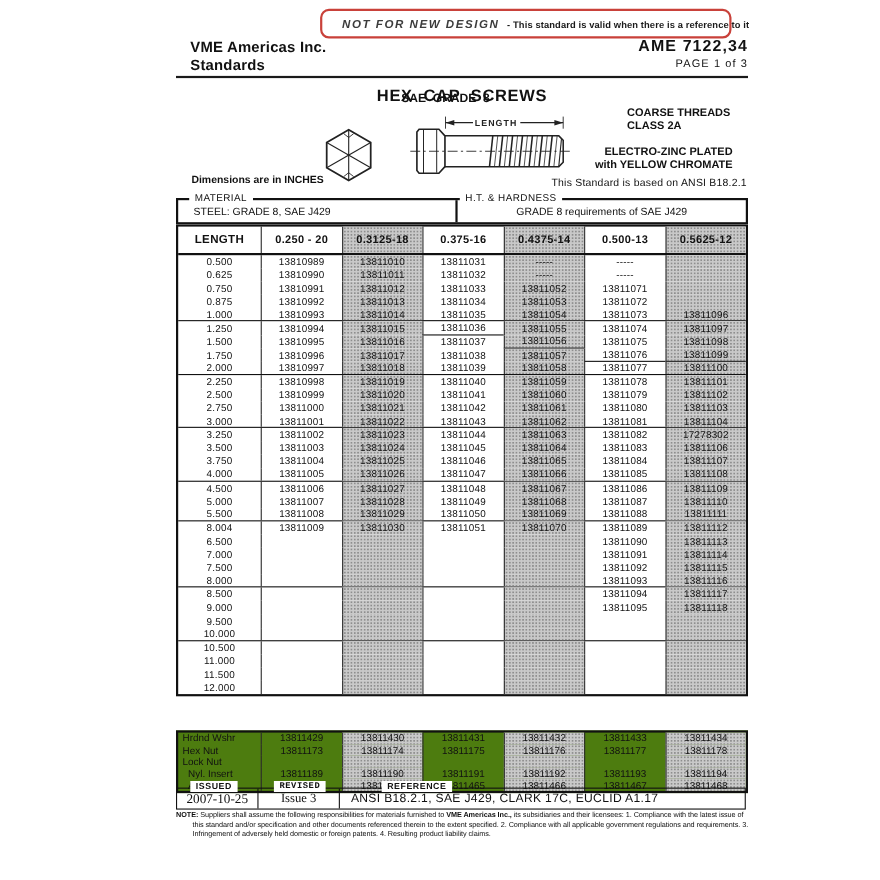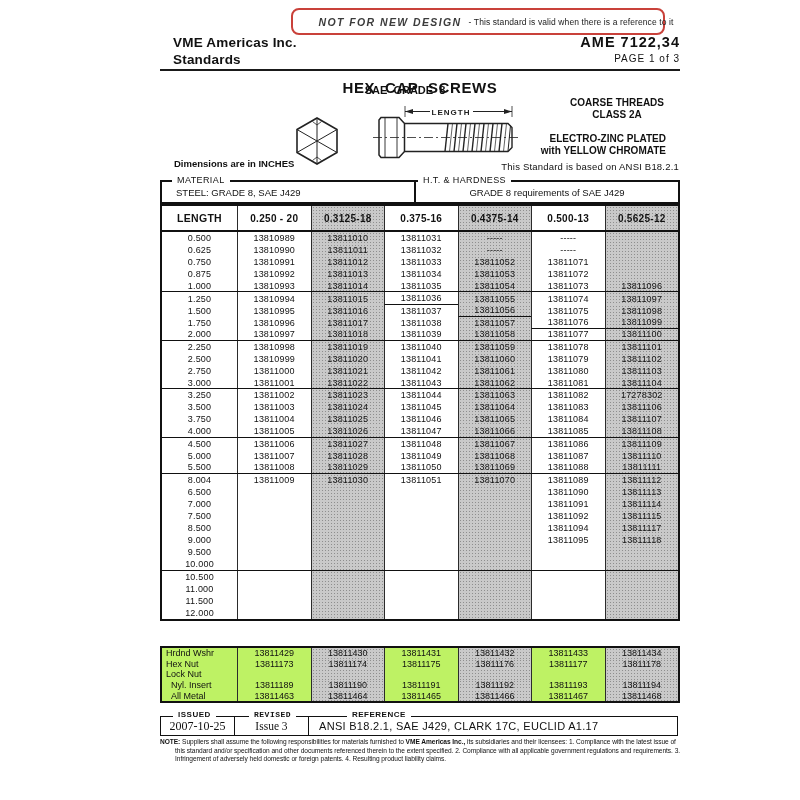--- a/index.html
+++ b/index.html
@@ -4,33 +4,33 @@
 <style>
   html,body{margin:0;padding:0;background:#e8e8e8;}
   #page{position:relative;width:800px;height:800px;background:#ffffff;overflow:hidden;
         font-family:"Liberation Sans", sans-serif;color:#111;}
   .abs{position:absolute;}
 
   
   #banner{left:291px;top:8px;width:370px;height:23px;border:2px solid #c9413a;border-radius:8px;
           display:flex;align-items:center;justify-content:center;background:#fff;white-space:nowrap;}
   #banner .big{font-size:10.5px;font-weight:bold;font-style:italic;letter-spacing:1.4px;color:#3c3c3c;padding-left:36px;}
-  #banner .small{font-size:8.5px;color:#1a1a1a;margin-left:7px;letter-spacing:0.1px;}
+  #banner .small{font-size:8.5px;color:#1a1a1a;margin-left:7px;letter-spacing:0.1px;font-weight:bold;}
 
   
   #company{left:173px;top:34px;font-size:13.5px;font-weight:bold;line-height:17px;letter-spacing:0.2px;}
   #docnum{right:120px;top:34px;text-align:right;}
   #docnum .n{font-size:14.5px;font-weight:bold;letter-spacing:1px;}
   #docnum .p{font-size:10px;margin-top:3px;letter-spacing:1px;}
   #headrule{left:160px;top:69px;width:520px;height:2px;background:#1a1a1a;}
 
   
   #title{left:280px;top:79px;width:280px;text-align:center;font-size:15px;font-weight:bold;letter-spacing:0.6px;word-spacing:5px;}
   #subtitle{left:330px;top:84px;width:150px;text-align:center;font-size:11px;font-weight:bold;word-spacing:3px;}
-  #coarse{right:136px;top:97px;text-align:center;font-size:10px;font-weight:bold;line-height:12px;}
+  #coarse{right:136px;top:97px;text-align:left;font-size:10px;font-weight:bold;line-height:12px;}
   #plating{right:134px;top:133px;text-align:right;font-size:10px;font-weight:bold;line-height:12px;}
   #dims{left:174px;top:158px;font-size:9.5px;font-weight:bold;}
   #basis{right:121px;top:161px;font-size:9.5px;font-weight:500;letter-spacing:0.2px;}
 
   svg{display:block;}
   .ln{stroke:#222;fill:none;}
 
   
   #matbox{left:160px;top:180px;width:516px;height:20px;border:2px solid #111;display:flex;}
   #matbox .cell1{width:254px;border-right:2px solid #111;display:flex;align-items:center;padding-left:14px;font-size:9.5px;box-sizing:border-box;}
@@ -46,21 +46,21 @@
   .trow.group-end{border-bottom:1.6px solid #111;}
   .mcell{border-left:1px solid #2b2b2b;display:flex;align-items:center;justify-content:center;
          font-size:9px;letter-spacing:0.2px;box-sizing:border-box;overflow:hidden;}
   .mcell:first-child{border-left:none;}
   .mcell.step{border-bottom:1.7px solid #111;}
   .hdr .mcell{font-size:10px;font-weight:bold;letter-spacing:0.3px;}
   .hdr .mcell:first-child{font-size:10.5px;}
   .shaded{background-color:#c9c9c9;background-image:radial-gradient(#8e8e8e 0.6px, rgba(0,0,0,0) 0.75px);background-size:3px 3px;}
 
   
-  #acctable{left:160px;top:646px;width:516px;border:2px solid #111;background:#bef264;}
+  #acctable{left:160px;top:664px;width:516px;border:2px solid #111;background:#4d7c0f;}
   .arow{display:grid;grid-template-columns:75px repeat(6,1fr);height:10.6px;box-sizing:border-box;}
   .acell{border-left:1px solid #2b2b2b;display:flex;align-items:center;justify-content:center;font-size:9px;box-sizing:border-box;overflow:hidden;}
   .acell:first-child{border-left:none;justify-content:flex-start;padding-left:4px;font-size:9px;}
   .acell.indent{padding-left:9px;}
 
   
   #footbox{left:160px;top:716px;width:516px;height:18px;border:1.6px solid #111;display:flex;}
   #footbox .fc1{width:74px;border-right:1.4px solid #111;display:flex;align-items:center;justify-content:center;
                 font-family:"Liberation Serif", serif;font-size:12px;box-sizing:border-box;}
   #footbox .fc2{width:74px;border-right:1.4px solid #111;display:flex;align-items:center;justify-content:center;
@@ -383,20 +383,29 @@
       </div>
       <div class="trow">
         <div class="mcell">7.500</div>
         <div class="mcell"></div>
         <div class="mcell shaded"></div>
         <div class="mcell"></div>
         <div class="mcell shaded"></div>
         <div class="mcell">13811092</div>
         <div class="mcell shaded">13811115</div>
       </div>
+      <div class="trow group-end">
+        <div class="mcell">8.000</div>
+        <div class="mcell"></div>
+        <div class="mcell shaded"></div>
+        <div class="mcell"></div>
+        <div class="mcell shaded"></div>
+        <div class="mcell">13811093</div>
+        <div class="mcell shaded">13811116</div>
+      </div>
       <div class="trow">
         <div class="mcell">8.500</div>
         <div class="mcell"></div>
         <div class="mcell shaded"></div>
         <div class="mcell"></div>
         <div class="mcell shaded"></div>
         <div class="mcell">13811094</div>
         <div class="mcell shaded">13811117</div>
       </div>
       <div class="trow">

